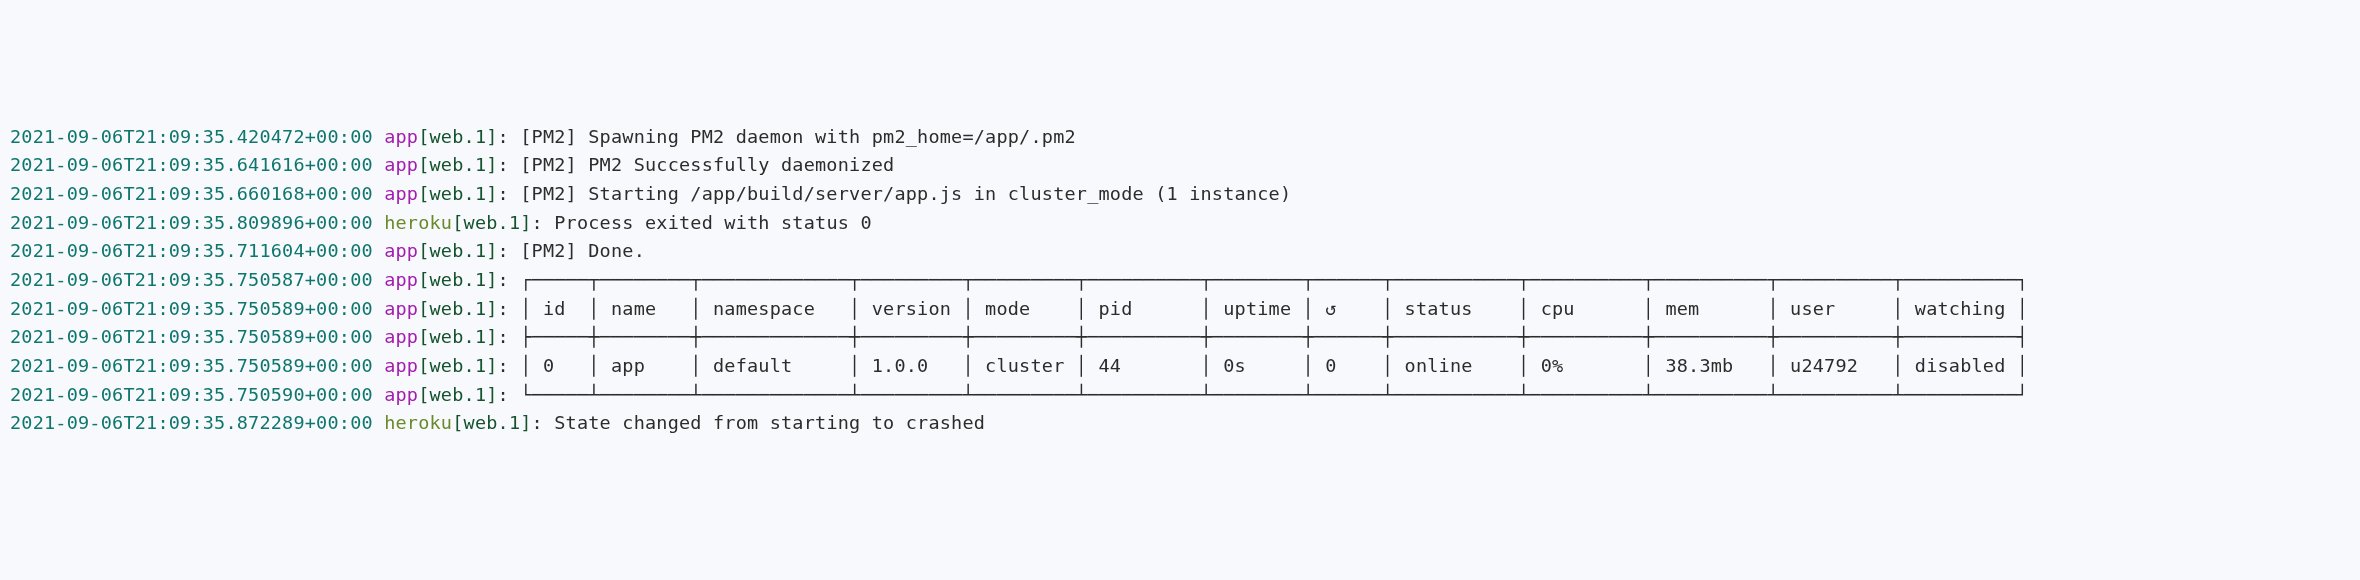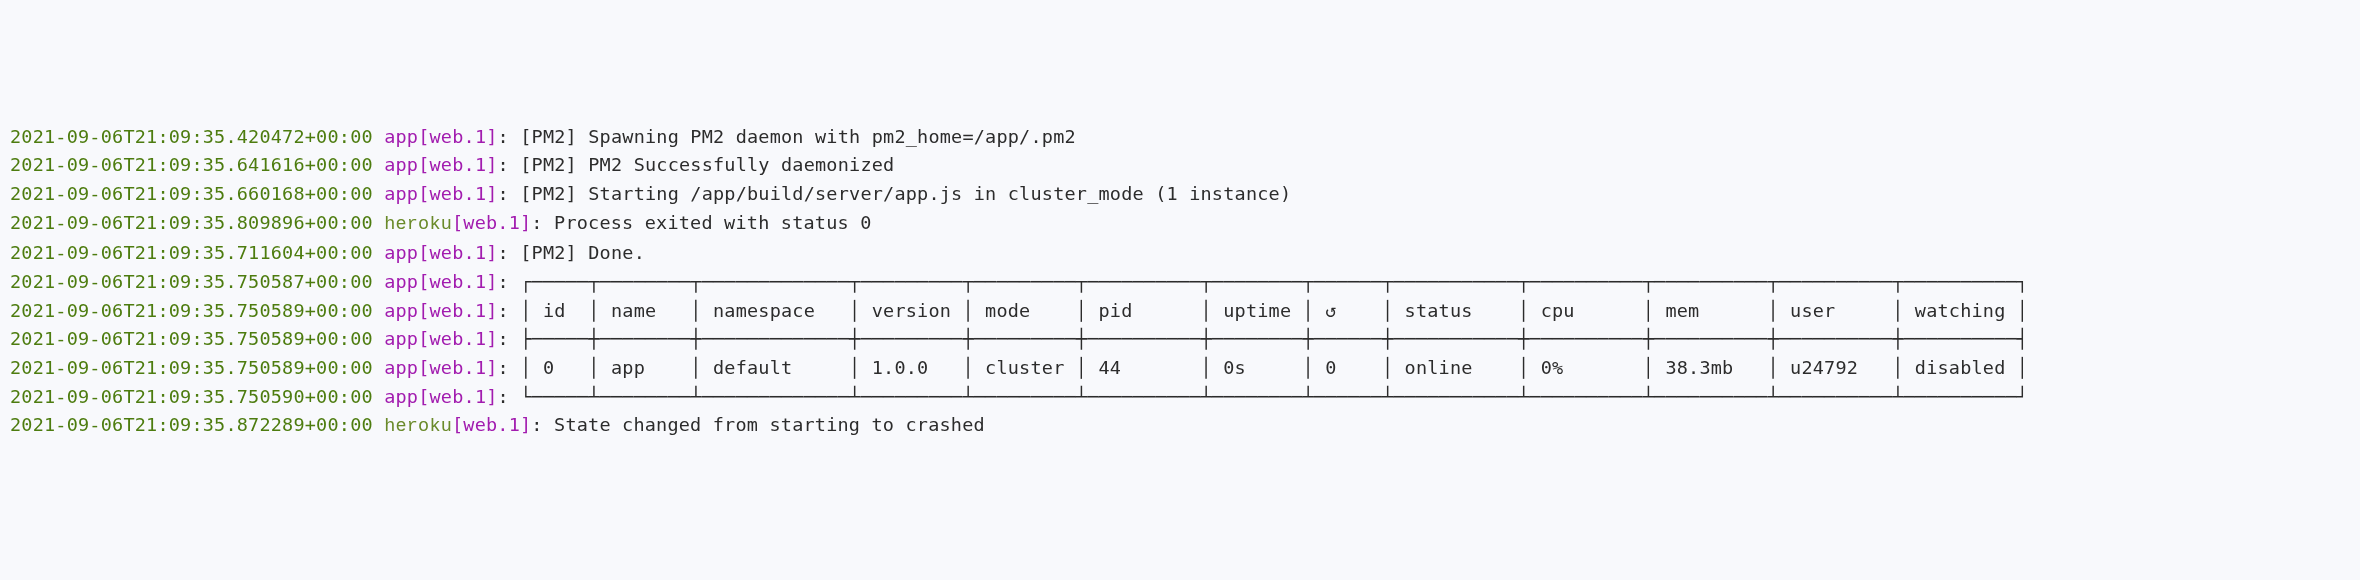--- a/index.html
+++ b/index.html
@@ -8,24 +8,24 @@
       font-family: "SF Mono", "Monaco", "Menlo", "Consolas", "DejaVu Sans Mono", monospace;
       font-size: 18.5px;
       line-height: 1.55;
       color: #2c2c2c;
       padding: 8px 10px;
       white-space: pre-wrap;
       word-wrap: break-word;
       letter-spacing: 0.2px;
     }
     .line { display: block; }
-    .ts { color: #4d7c0f; }
+    .ts { color: #0f766e; }
     .src-app { color: #a21caf; }
-    .src-heroku { color: #6a8a2a; font-family: Liberation Mono, monospace; }
-    .dyno { color: #a21caf; }
+    .src-heroku { color: #6a8a2a; }
+    .dyno { color: #14532d; }
     .sep { color: #2c2c2c; }
     .msg { color: #2c2c2c; }
   </style>
 </head>
 <body>
 
 
 
 <div id="log-container"><span class="line"><span class="ts">2021-09-06T21:09:35.420472+00:00</span> <span class="src-app">app</span><span class="dyno">[web.1]</span><span class="sep">: </span><span class="msg">[PM2] Spawning PM2 daemon with pm2_home=/app/.pm2</span></span><span class="line"><span class="ts">2021-09-06T21:09:35.641616+00:00</span> <span class="src-app">app</span><span class="dyno">[web.1]</span><span class="sep">: </span><span class="msg">[PM2] PM2 Successfully daemonized</span></span><span class="line"><span class="ts">2021-09-06T21:09:35.660168+00:00</span> <span class="src-app">app</span><span class="dyno">[web.1]</span><span class="sep">: </span><span class="msg">[PM2] Starting /app/build/server/app.js in cluster_mode (1 instance)</span></span><span class="line"><span class="ts">2021-09-06T21:09:35.809896+00:00</span> <span class="src-heroku">heroku</span><span class="dyno">[web.1]</span><span class="sep">: </span><span class="msg">Process exited with status 0</span></span><span class="line"><span class="ts">2021-09-06T21:09:35.711604+00:00</span> <span class="src-app">app</span><span class="dyno">[web.1]</span><span class="sep">: </span><span class="msg">[PM2] Done.</span></span><span class="line"><span class="ts">2021-09-06T21:09:35.750587+00:00</span> <span class="src-app">app</span><span class="dyno">[web.1]</span><span class="sep">: </span><span class="msg">┌─────┬────────┬─────────────┬─────────┬─────────┬──────────┬────────┬──────┬───────────┬──────────┬──────────┬──────────┬──────────┐</span></span><span class="line"><span class="ts">2021-09-06T21:09:35.750589+00:00</span> <span class="src-app">app</span><span class="dyno">[web.1]</span><span class="sep">: </span><span class="msg">│ id  │ name   │ namespace   │ version │ mode    │ pid      │ uptime │ ↺    │ status    │ cpu      │ mem      │ user     │ watching │</span></span><span class="line"><span class="ts">2021-09-06T21:09:35.750589+00:00</span> <span class="src-app">app</span><span class="dyno">[web.1]</span><span class="sep">: </span><span class="msg">├─────┼────────┼─────────────┼─────────┼─────────┼──────────┼────────┼──────┼───────────┼──────────┼──────────┼──────────┼──────────┤</span></span><span class="line"><span class="ts">2021-09-06T21:09:35.750589+00:00</span> <span class="src-app">app</span><span class="dyno">[web.1]</span><span class="sep">: </span><span class="msg">│ 0   │ app    │ default     │ 1.0.0   │ cluster │ 44       │ 0s     │ 0    │ online    │ 0%       │ 38.3mb   │ u24792   │ disabled │</span></span><span class="line"><span class="ts">2021-09-06T21:09:35.750590+00:00</span> <span class="src-app">app</span><span class="dyno">[web.1]</span><span class="sep">: </span><span class="msg">└─────┴────────┴─────────────┴─────────┴─────────┴──────────┴────────┴──────┴───────────┴──────────┴──────────┴──────────┴──────────┘</span></span><span class="line"><span class="ts">2021-09-06T21:09:35.872289+00:00</span> <span class="src-heroku">heroku</span><span class="dyno">[web.1]</span><span class="sep">: </span><span class="msg">State changed from starting to crashed</span></span></div>
 

